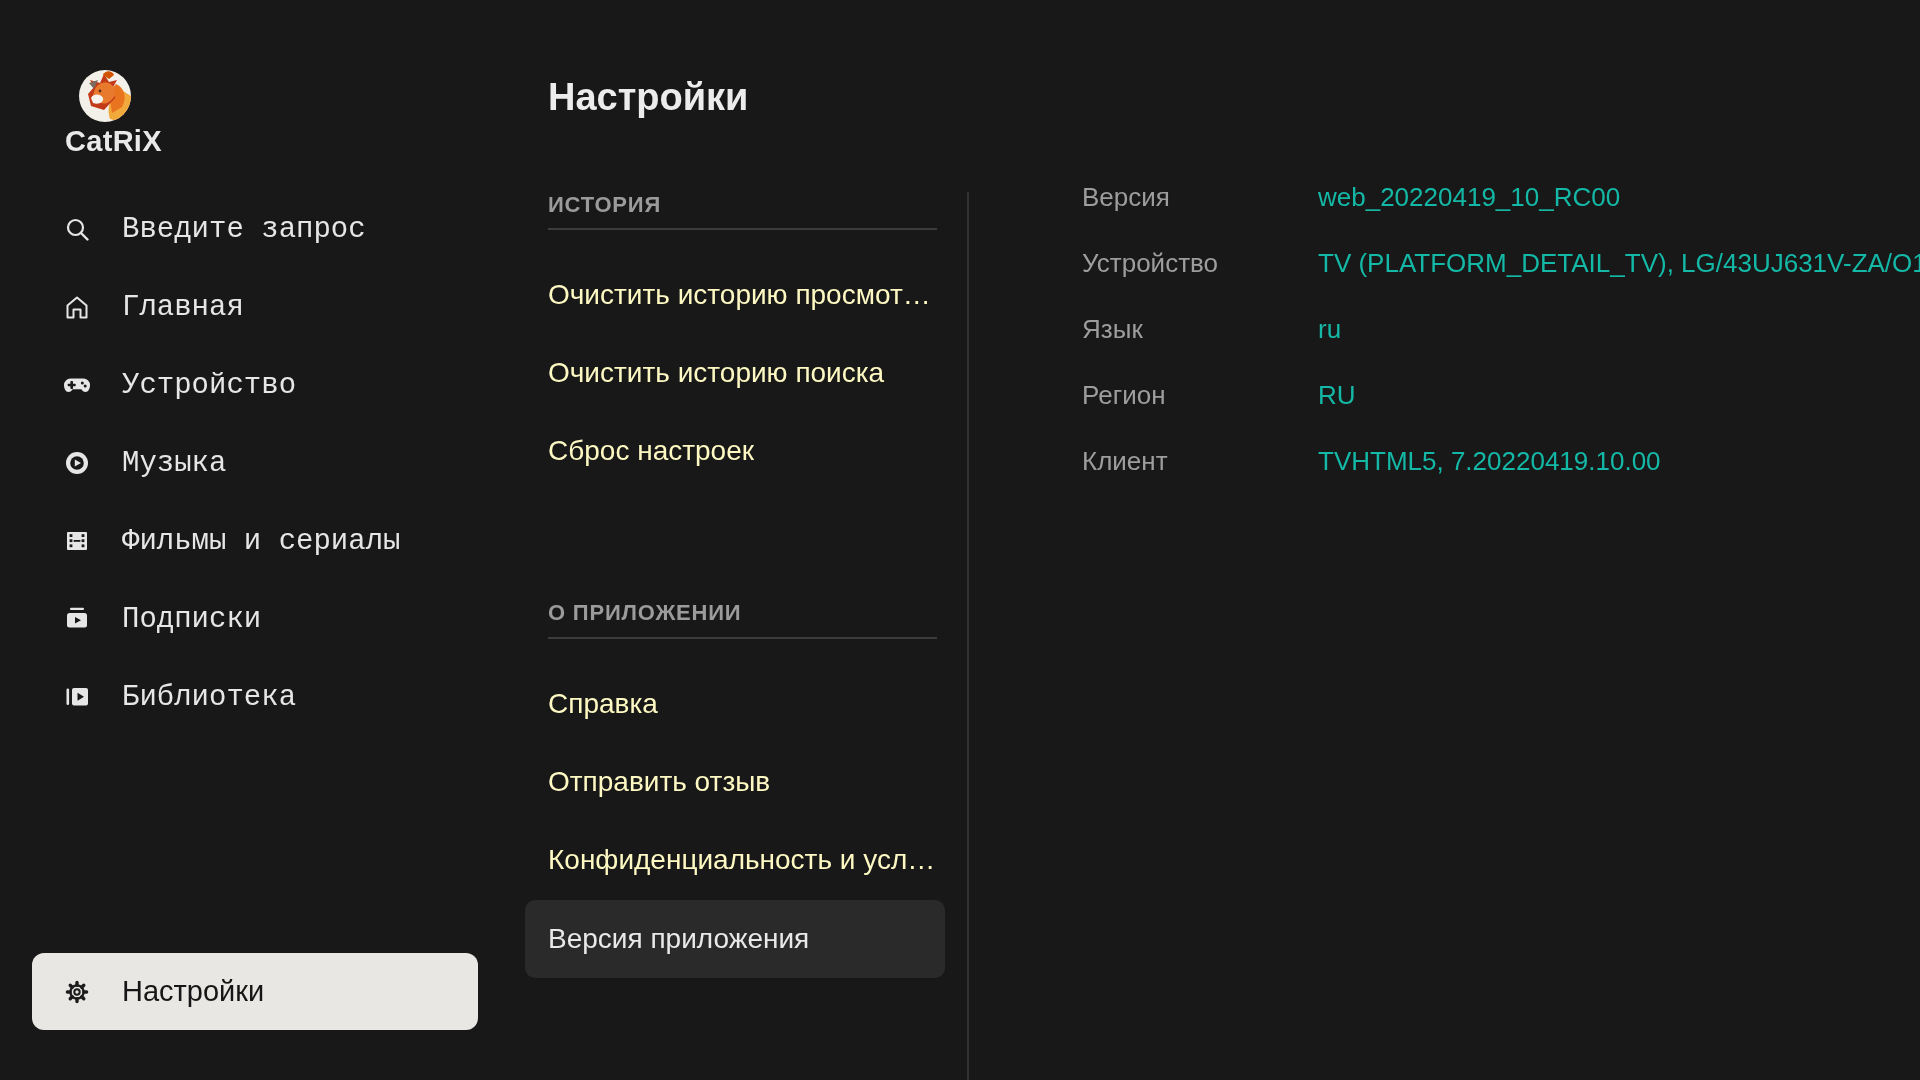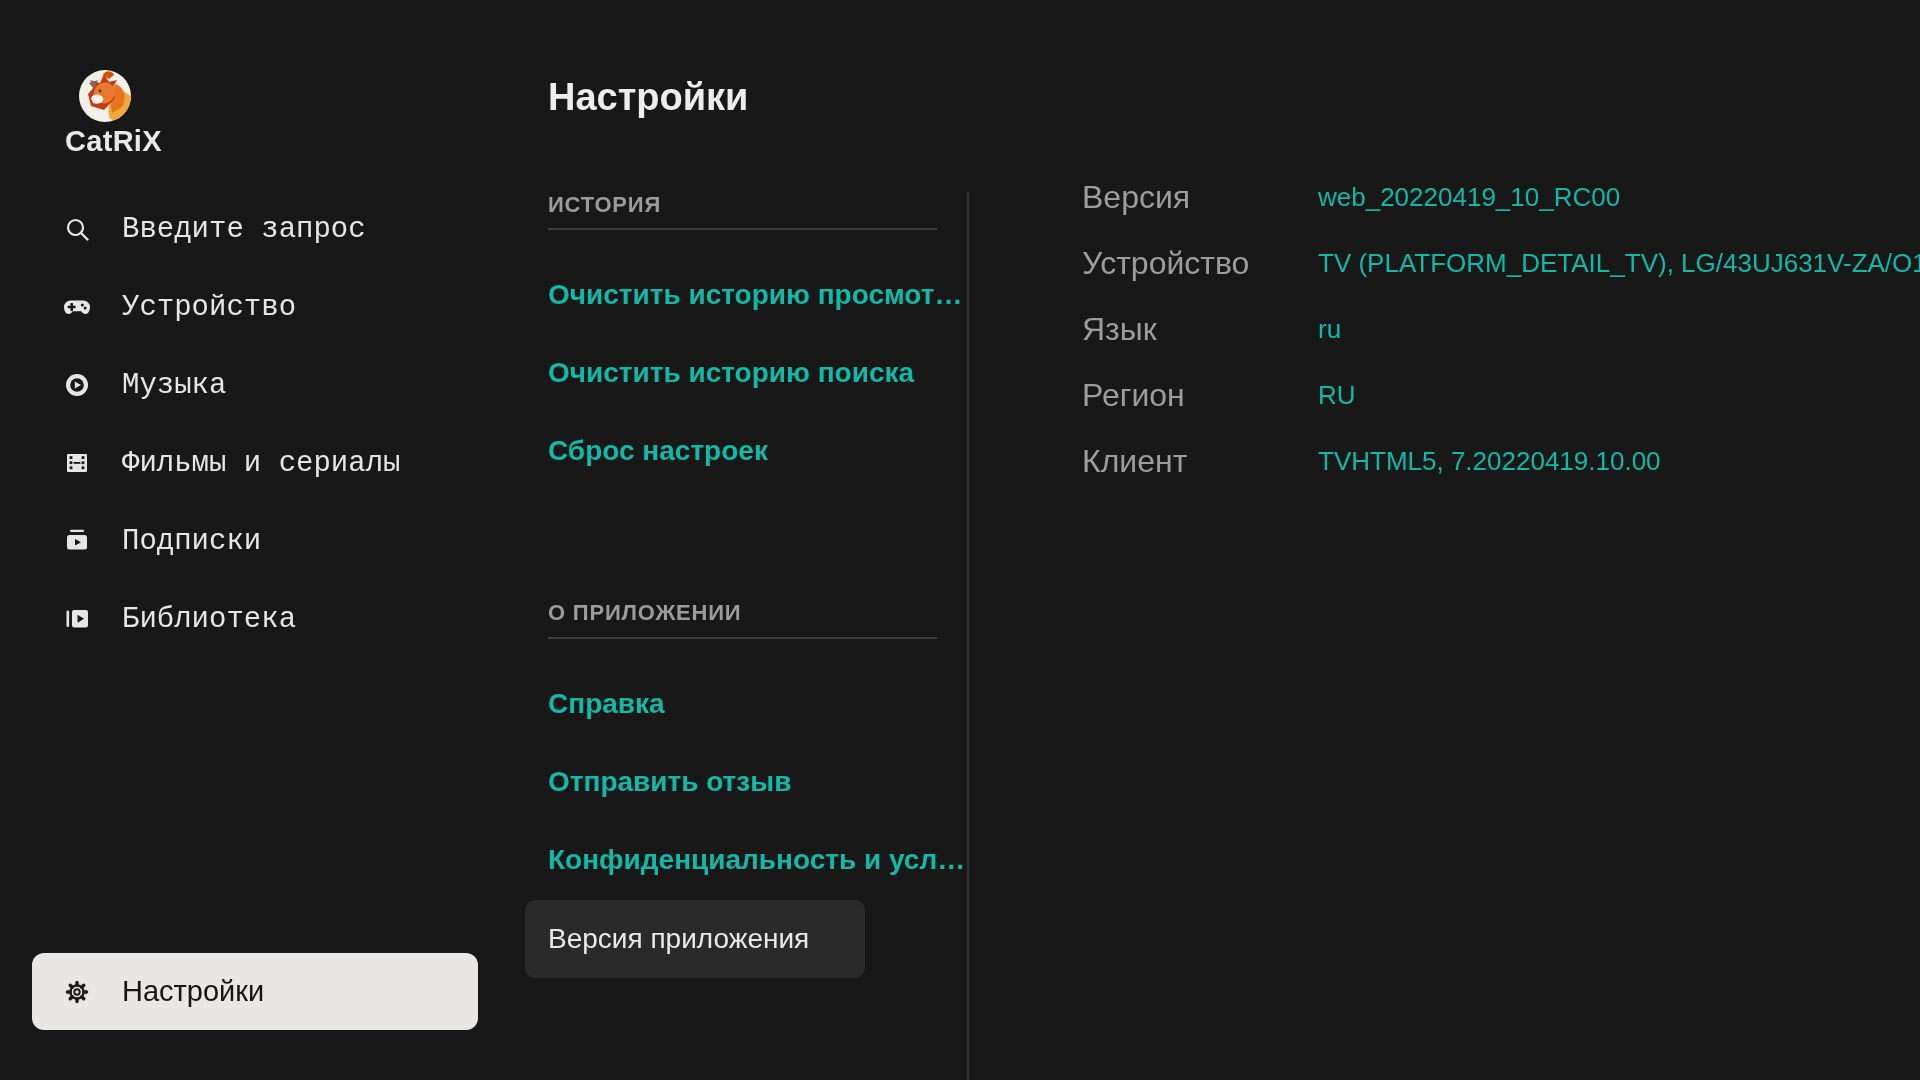--- a/index.html
+++ b/index.html
@@ -24,32 +24,32 @@
   .nav-settings .lbl { margin-left:30px; color:#161616; font-size:29px; font-weight:400; white-space:nowrap; }
 
   
   .menu-title { position:absolute; left:548px; top:76px; color:#ececec; font-size:38px; font-weight:700; }
 
   .sec-header { position:absolute; left:548px; width:390px; color:#9b9b9b;
                 font-size:22px; font-weight:700; letter-spacing:0.8px; }
   .sec-divider { position:absolute; left:548px; width:389px; height:2px; background:#3c3c3c; }
 
   .menu-item { position:absolute; left:548px; height:78px; display:flex; align-items:center;
-               color:#14b8a6; font-size:28px; font-weight:700; white-space:nowrap; cursor:pointer; }
-
-  .menu-item-selected { position:absolute; left:525px; top:900px; width:340px; height:78px;
+               color:#fef9c3; font-size:28px; font-weight:400; white-space:nowrap; cursor:pointer; }
+
+  .menu-item-selected { position:absolute; left:525px; top:900px; width:420px; height:78px;
                         background:#2a2a2a; border-radius:10px; display:flex; align-items:center;
                         padding-left:23px; color:#e9e9e9; font-size:28px; white-space:nowrap; cursor:pointer; }
 
   .v-divider { position:absolute; left:967px; top:192px; width:2px; height:888px; background:#323232; }
 
   
   .details { position:absolute; left:1082px; top:164px; width:838px; }
   .detail-row { display:flex; height:66px; align-items:center; }
-  .detail-label { flex:0 0 236px; color:#9d9d9d; font-size:32px; }
+  .detail-label { flex:0 0 236px; color:#9d9d9d; font-size:26px; }
   .detail-value { flex:1; color:#14b8a6; font-size:26px; white-space:nowrap; overflow:hidden; }
 </style>
 </head>
 <body>
 
 <div class="stage">
 
   <div class="logo-row">
     <div class="avatar">
       <svg width="58" height="58" viewBox="0 0 58 58">
@@ -77,20 +77,26 @@
   <div class="nav">
 
     <div class="nav-item">
       <svg class="ico" viewBox="0 0 30 30">
         <circle cx="13.5" cy="13.5" r="7.5" fill="none" stroke="currentColor" stroke-width="2.2"></circle>
         <line x1="19" y1="19" x2="25.5" y2="25.5" stroke="currentColor" stroke-width="2.4" stroke-linecap="round"></line>
       </svg>
       <span class="lbl">Введите запрос</span>
     </div>
 
+    <div class="nav-item">
+      <svg class="ico" viewBox="0 0 30 30">
+        <path d="M5.5 25.5 V13.5 L15 5.5 L24.5 13.5 V25.5 H18.5 V17.5 H11.5 V25.5 Z" fill="none" stroke="currentColor" stroke-width="2" stroke-linejoin="round"></path>
+      </svg>
+      <span class="lbl">Главная</span>
+    </div>
 
     <div class="nav-item">
       <svg class="ico" viewBox="0 0 30 30">
         <path d="M8.5 8.5 h13 a6.5 6.5 0 0 1 6.5 6.5 c0 3.6 -1.6 7 -4.5 7 c-2 0 -3.2 -1.4 -4.2 -2.8 h-8.6 c-1 1.4 -2.2 2.8 -4.2 2.8 c-2.9 0 -4.5 -3.4 -4.5 -7 a6.5 6.5 0 0 1 6.5 -6.5 z" fill="currentColor"></path>
         <g fill="#181818">
           <rect x="8.4" y="11" width="2.6" height="8" rx="0.7"></rect>
           <rect x="5.7" y="13.7" width="8" height="2.6" rx="0.7"></rect>
           <circle cx="20.3" cy="13" r="1.5"></circle>
           <circle cx="23.2" cy="16" r="1.5"></circle>
         </g>

